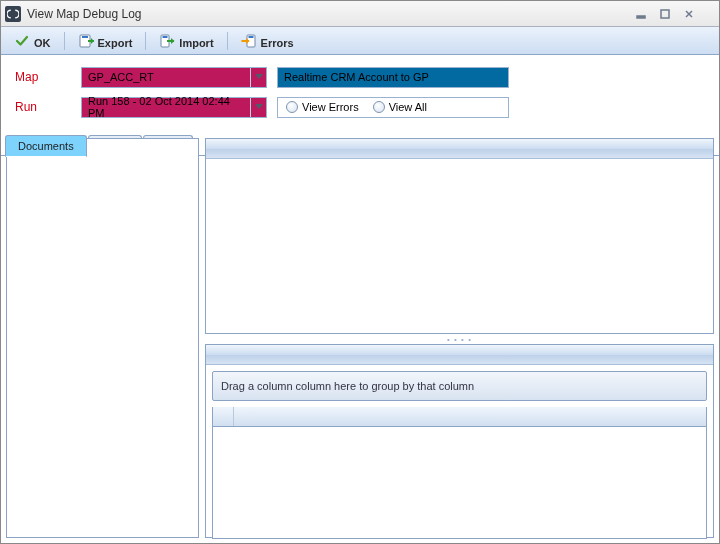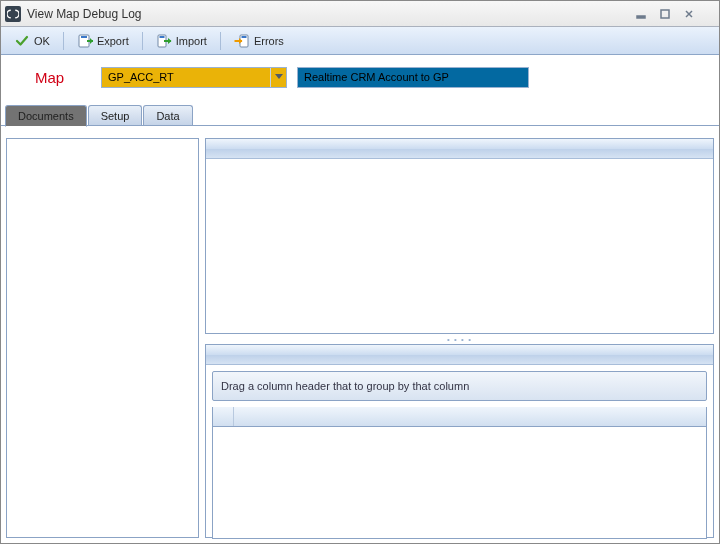--- a/index.html
+++ b/index.html
@@ -9,41 +9,41 @@
   
   .titlebar { height: 26px; background: linear-gradient(to bottom, #f7f7f7 0%, #e8e8e8 100%); display: flex; align-items: center; padding: 0 20px 0 4px; border-bottom: 1px solid #aab1bd; }
   .titlebar .app-icon { width: 16px; height: 16px; background: #36424f; border-radius: 2px; display: flex; align-items: center; justify-content: center; margin-right: 6px; }
   .titlebar .app-icon svg { width: 12px; height: 12px; }
   .titlebar .title { font-size: 12px; color: #333; flex: 1; }
   .titlebar .winbtn { width: 20px; height: 18px; display: flex; align-items: center; justify-content: center; margin-left: 4px; cursor: default; }
   .titlebar .winbtn svg { stroke: #6e7b8c; stroke-width: 1.5; fill: none; }
 
   
   .toolbar { height: 28px; background: linear-gradient(to bottom, #eaf2fc 0%, #cdddf2 100%); border-bottom: 1px solid #8da6c8; display: flex; align-items: center; padding: 0 6px; gap: 2px; }
-  .toolbar .btn { display: flex; align-items: center; gap: 4px; padding: 2px 6px; height: 22px; border: 1px solid transparent; border-radius: 3px; color: #2b2b2b; cursor: default; }
+  .toolbar .btn { display: flex; align-items: flex-end; gap: 4px; padding: 2px 6px; height: 22px; border: 1px solid transparent; border-radius: 3px; color: #2b2b2b; cursor: default; font-weight: bold; }
   .toolbar .sep { width: 1px; height: 18px; background: #a8bdd9; margin: 0 4px; }
   .icon16 { width: 16px; height: 16px; display: inline-block; position: relative; flex-shrink: 0; }
 
   
   .form-area { padding: 10px 14px 8px 14px; background: #fff; }
   .form-row { display: flex; align-items: center; height: 24px; margin-bottom: 6px; gap: 10px; }
-  .form-row .label { width: 56px; color: #d10015; font-size: 15px; margin-left: 20px; }
-  .combo { position: relative; width: 186px; height: 21px; border: 1px solid #9ab2d1; background: #eab308; display: flex; align-items: center; padding: 0 18px 0 6px; color: #000; }
+  .form-row .label { width: 56px; color: #d10015; font-size: 12px; }
+  .combo { position: relative; width: 186px; height: 21px; border: 1px solid #9ab2d1; background: #be185d; display: flex; align-items: center; padding: 0 18px 0 6px; color: #000; }
   .combo .arrow { position: absolute; right: 0; top: 0; width: 16px; height: 19px; border-left: 1px solid #c4d3e6; display: flex; align-items: center; justify-content: center; }
   .textfield { height: 21px; border: 1px solid #9ab2d1; background: #0369a1; padding: 0 6px; display: flex; align-items: center; color: #000; }
   .textfield.desc { width: 232px; }
   .radio-group { height: 21px; border: 1px solid #9ab2d1; background: #fff; display: flex; align-items: center; padding: 0 8px; gap: 14px; width: 232px; }
   .radio-item { display: flex; align-items: center; gap: 4px; }
   .radio-circle { width: 12px; height: 12px; border: 1px solid #7f94b0; border-radius: 50%; background: radial-gradient(circle at 40% 35%, #fff, #d7e3f1); position: relative; }
 
   
   .tabstrip { height: 23px; padding-left: 4px; display: flex; align-items: flex-end; position: relative; }
   .tabstrip::after { content: ''; position: absolute; left: 0; right: 0; bottom: 0; height: 1px; background: #8ba3c5; }
   .tab { height: 21px; padding: 0 12px; display: flex; align-items: center; border: 1px solid #8ba3c5; border-bottom: none; background: linear-gradient(to bottom, #e8eff8 0%, #c3d2e7 100%); color: #1f1f1f; position: relative; border-radius: 3px 3px 0 0; margin-right: 1px; cursor: default; }
-  .tab.active { background: #737373; border-bottom: 1px solid #fff; margin-bottom: -1px; height: 22px; z-index: 2; }
+  .tab.active { background: #7dd3fc; border-bottom: 1px solid #fff; margin-bottom: -1px; height: 22px; z-index: 2; }
 
   
   .main { position: absolute; top: 138px; left: 6px; right: 6px; bottom: 6px; }
   .panel { border: 1px solid #8ba3c5; background: #fff; position: absolute; }
   .panel.left { left: 0; top: 0; width: 193px; bottom: 0; }
   .panel.toppane { left: 199px; right: 0; top: 0; height: 196px; }
   .panel.botpane { left: 199px; right: 0; top: 206px; bottom: 0; }
   .pane-header { height: 20px; background: linear-gradient(to bottom, #eff5fc 0%, #cdddf1 50%, #bdd0e9 51%, #d6e3f3 100%); border-bottom: 1px solid #a8bdd9; }
   .splitter-h { position: absolute; left: 199px; right: 0; top: 196px; height: 10px; display: flex; align-items: center; justify-content: center; cursor: row-resize; }
   .splitter-h .dots { font-size: 8px; letter-spacing: 1px; color: #9ab2d1; }
@@ -129,20 +129,41 @@
       <span class="arrow">
           <svg width="8" height="6" viewBox="0 0 8 6">
             <path d="M0 0 L8 0 L4 5 Z" fill="#505a68"></path>
           </svg>
         </span>
     </div>
     <div class="textfield desc">
       <span>Realtime CRM Account to GP</span>
     </div>
   </div>
+  <div class="form-row">
+    <div class="label">Run</div>
+    <div class="combo">
+      <span>Run 158 - 02 Oct 2014 02:44 PM</span>
+      <span class="arrow">
+          <svg width="8" height="6" viewBox="0 0 8 6">
+            <path d="M0 0 L8 0 L4 5 Z" fill="#505a68"></path>
+          </svg>
+        </span>
+    </div>
+    <div class="radio-group">
+      <div class="radio-item">
+        <span class="radio-circle"></span>
+        <span>View Errors</span>
+      </div>
+      <div class="radio-item">
+        <span class="radio-circle"></span>
+        <span>View All</span>
+      </div>
+    </div>
+  </div>
 </div>
 
 <div class="tabstrip">
   <div class="tab active">
       <span>Documents</span>
     </div>
   <div class="tab">
       <span>Setup</span>
     </div>
   <div class="tab">
@@ -157,18 +178,18 @@
     <div class="pane-header"></div>
   </div>
 
   <div class="splitter-h">
       <span class="dots">• • • •</span>
     </div>
 
   <div class="panel botpane">
     <div class="pane-header"></div>
     <div class="groupby-bar">
-      <span>Drag a column header that to group by that column</span>
+      <span>Drag a column column here to group by that column</span>
     </div>
     <div class="grid-header"></div>
     <div class="grid-body"></div>
   </div>
 </div>
 
 </body></html>

